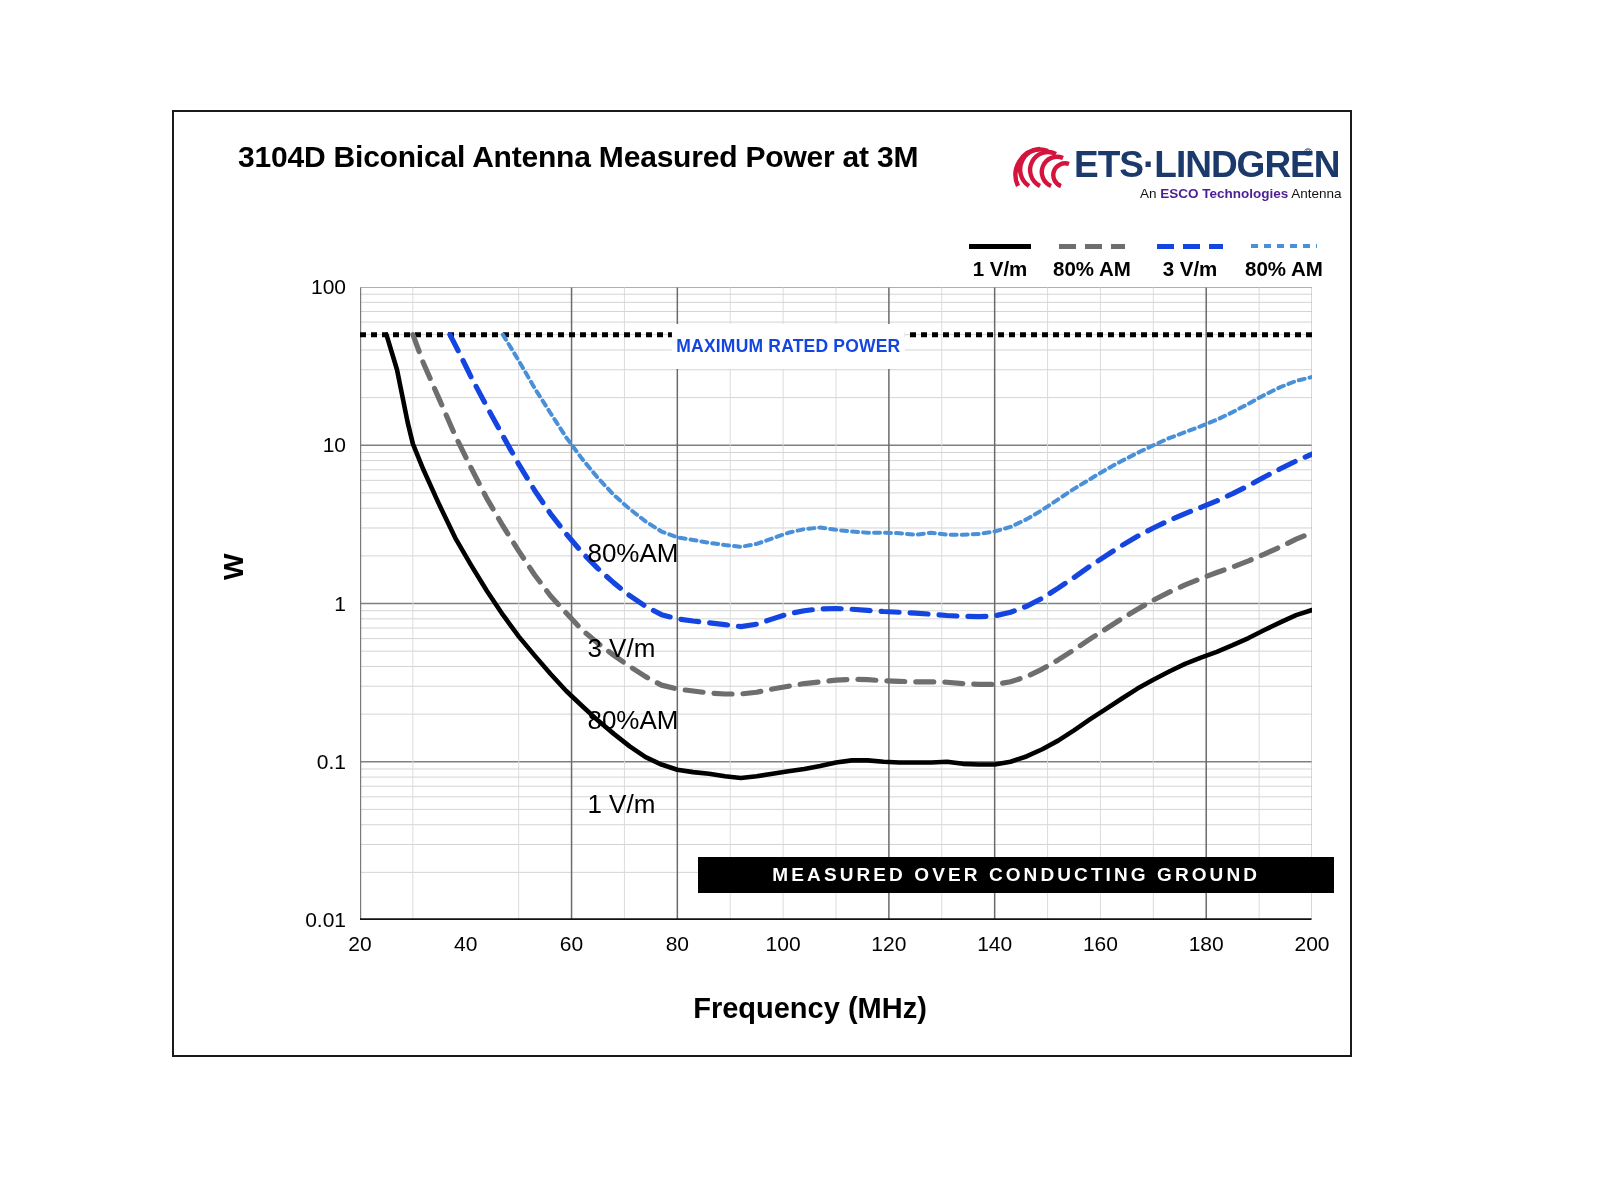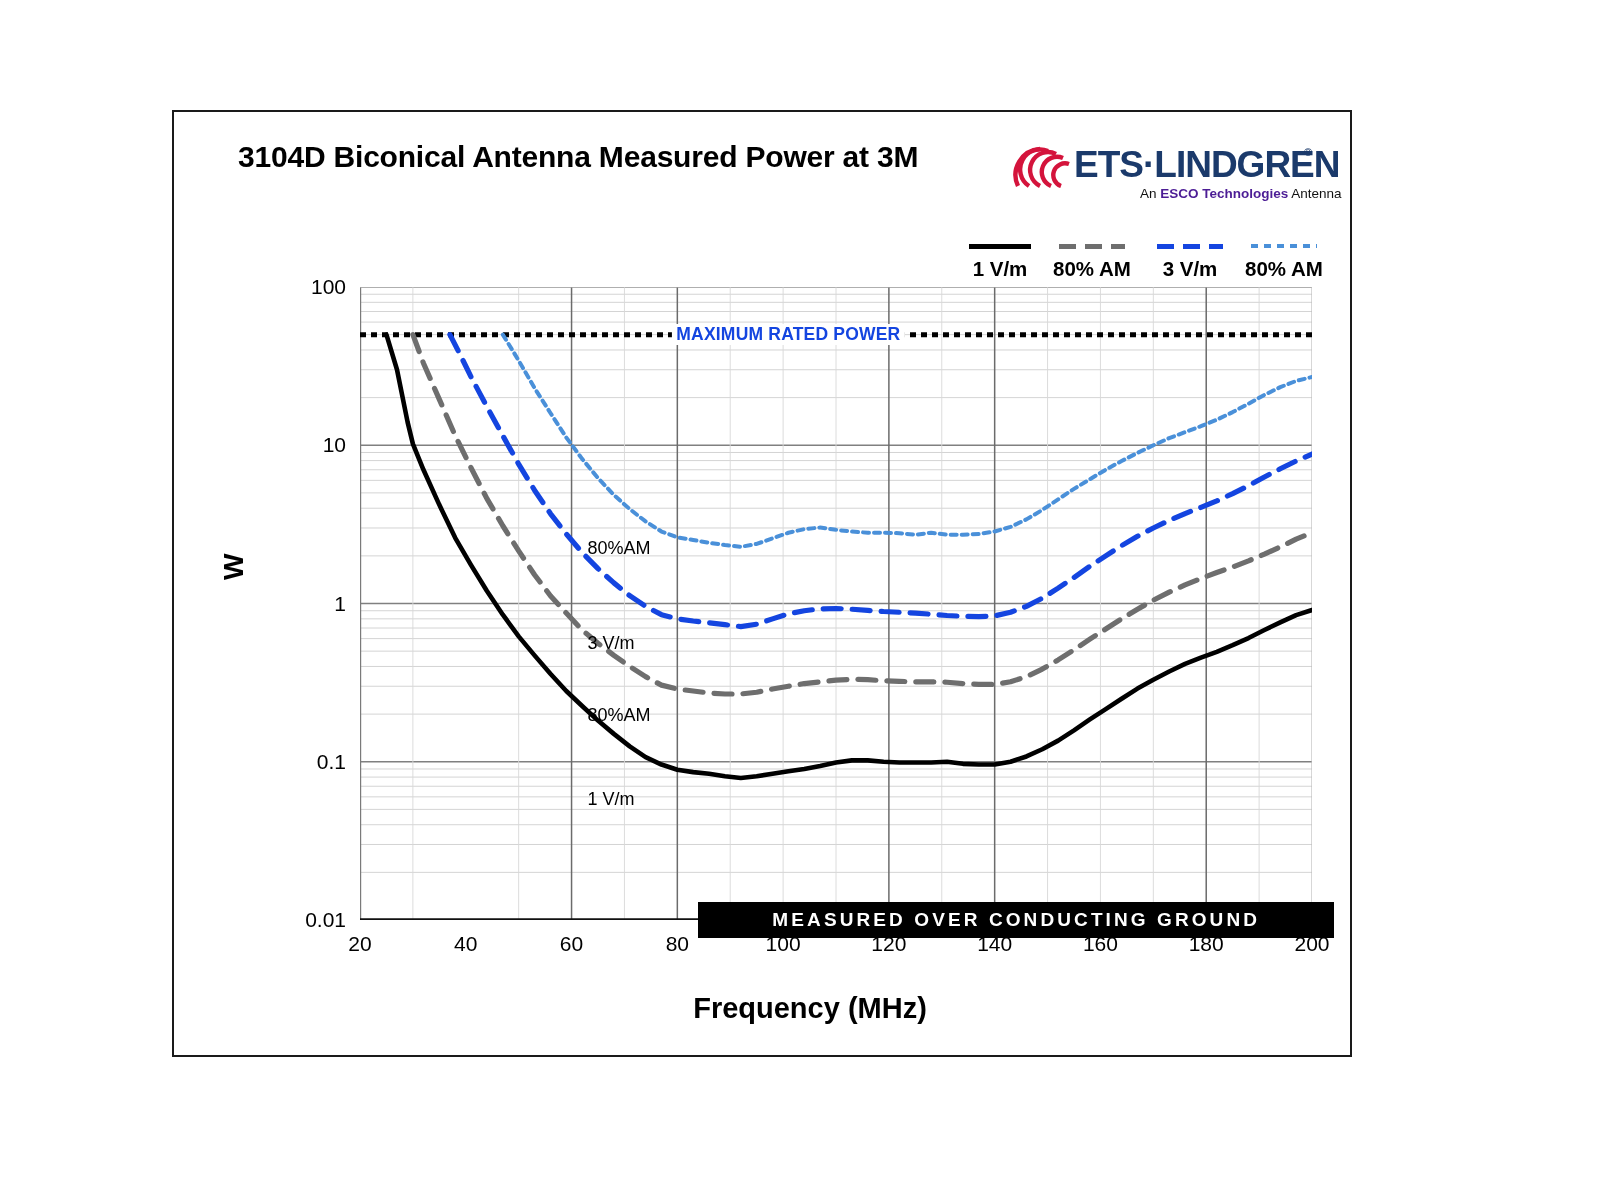--- a/index.html
+++ b/index.html
@@ -155,31 +155,31 @@
     font-size: 19px;
     font-weight: bold;
     letter-spacing: 3.1px;
     display: flex;
     align-items: center;
     justify-content: center;
     white-space: nowrap;
   }
   .curve-annot {
     position: absolute;
-    font-size: 18px;
+    font-size: 26px;
     color: #000;
     white-space: nowrap;
   }
   .mrp-label {
     position: absolute;
     font-size: 17.5px;
     font-weight: bold;
     color: #1445e0;
     background: #ffffff;
-    padding: 0 4px;
+    padding: 12px 4px;
     white-space: nowrap;
     letter-spacing: 0.2px;
   }
 </style>
 </head>
 <body>
 
 <div id="root">
   <div id="figure-frame">
 
@@ -290,15 +290,15 @@
           <path d="M 26.44 47.64 L 37.02 82.75 L 47.60 135.13 L 52.89 156.89 L 63.47 182.76 L 79.33 217.87 L 95.20 250.83 L 111.07 278.04 L 126.93 303.97 L 142.80 327.67 L 158.67 349.35 L 174.53 368.39 L 190.40 386.72 L 206.27 403.99 L 222.13 419.02 L 238.00 433.59 L 253.87 446.88 L 269.73 459.41 L 285.60 470.10 L 301.47 477.56 L 317.33 482.76 L 333.20 485.12 L 349.07 486.73 L 364.93 489.23 L 380.80 490.95 L 396.67 489.23 L 412.53 486.73 L 428.40 484.32 L 444.27 481.99 L 460.13 479.00 L 476.00 475.44 L 491.87 473.39 L 507.73 473.39 L 523.60 474.75 L 539.47 475.44 L 555.33 475.44 L 571.20 475.44 L 587.07 474.75 L 602.93 476.84 L 618.80 477.56 L 634.67 477.56 L 650.53 474.75 L 666.40 469.46 L 682.27 462.22 L 698.13 453.62 L 714.00 443.31 L 729.87 432.47 L 745.73 422.14 L 761.60 411.78 L 777.47 401.58 L 793.33 392.70 L 809.20 384.46 L 825.07 376.94 L 840.93 370.62 L 856.80 364.83 L 872.67 358.22 L 888.53 351.04 L 904.40 343.01 L 920.27 335.36 L 936.13 328.07 L 952.00 322.98" fill="none" stroke="#000000" stroke-linecap="round" stroke-linejoin="round" stroke-width="4.6"></path>
           <path d="M 52.89 47.64 L 63.47 76.20 L 79.33 112.35 L 95.20 148.64 L 111.07 180.83 L 126.93 211.62 L 142.80 238.74 L 158.67 263.89 L 174.53 287.72 L 190.40 308.71 L 206.27 326.07 L 222.13 343.01 L 238.00 356.35 L 253.87 368.39 L 269.73 379.47 L 285.60 389.64 L 301.47 398.11 L 317.33 402.05 L 333.20 403.99 L 349.07 405.98 L 364.93 407.00 L 380.80 407.00 L 396.67 405.23 L 412.53 402.05 L 428.40 399.25 L 444.27 396.55 L 460.13 394.81 L 476.00 393.11 L 491.87 392.28 L 507.73 392.70 L 523.60 393.74 L 539.47 394.38 L 555.33 394.81 L 571.20 394.81 L 587.07 395.24 L 602.93 396.55 L 618.80 397.44 L 634.67 397.44 L 650.53 394.81 L 666.40 389.64 L 682.27 382.10 L 698.13 372.92 L 714.00 362.78 L 729.87 352.18 L 745.73 342.00 L 761.60 331.84 L 777.47 322.23 L 793.33 313.15 L 809.20 305.12 L 825.07 297.94 L 840.93 291.44 L 856.80 285.50 L 872.67 280.03 L 888.53 273.85 L 904.40 267.16 L 920.27 259.86 L 936.13 252.17 L 952.00 245.74" fill="none" stroke="#6e6e6e" stroke-linecap="round" stroke-linejoin="round" stroke-width="5.2" stroke-dasharray="18 11"></path>
           <path d="M 89.91 47.64 L 100.49 68.33 L 111.07 89.99 L 126.93 119.79 L 142.80 148.64 L 158.67 177.11 L 174.53 203.19 L 190.40 226.58 L 206.27 246.98 L 222.13 265.51 L 238.00 281.67 L 253.87 295.87 L 269.73 308.71 L 285.60 319.31 L 301.47 327.67 L 317.33 331.84 L 333.20 334.02 L 349.07 335.81 L 364.93 337.66 L 380.80 339.56 L 396.67 337.19 L 412.53 331.84 L 428.40 326.87 L 444.27 323.74 L 460.13 321.86 L 476.00 321.49 L 491.87 322.23 L 507.73 323.36 L 523.60 324.51 L 539.47 325.29 L 555.33 326.07 L 571.20 327.27 L 587.07 328.48 L 602.93 329.31 L 618.80 329.72 L 634.67 328.89 L 650.53 325.29 L 666.40 319.31 L 682.27 311.21 L 698.13 301.16 L 714.00 290.49 L 729.87 279.23 L 745.73 268.86 L 761.60 258.66 L 777.47 249.26 L 793.33 241.00 L 809.20 233.41 L 825.07 226.58 L 840.93 220.37 L 856.80 213.90 L 872.67 206.58 L 888.53 198.72 L 904.40 190.00 L 920.27 181.79 L 936.13 174.02 L 952.00 167.04" fill="none" stroke="#1445e0" stroke-linecap="round" stroke-linejoin="round" stroke-width="5.2" stroke-dasharray="18 11"></path>
           <path d="M 142.80 47.64 L 153.38 64.71 L 163.96 82.75 L 174.53 101.01 L 190.40 125.95 L 206.27 150.46 L 222.13 171.89 L 238.00 191.10 L 253.87 207.98 L 269.73 222.09 L 285.60 234.45 L 301.47 244.52 L 317.33 250.30 L 333.20 252.98 L 349.07 255.76 L 364.93 258.07 L 380.80 259.86 L 396.67 256.91 L 412.53 251.36 L 428.40 245.74 L 444.27 242.15 L 460.13 240.54 L 476.00 242.85 L 491.87 244.52 L 507.73 245.74 L 523.60 245.74 L 539.47 246.23 L 555.33 247.73 L 571.20 245.74 L 587.07 247.73 L 602.93 247.73 L 618.80 246.98 L 634.67 244.52 L 650.53 239.86 L 666.40 232.39 L 682.27 222.96 L 698.13 212.37 L 714.00 201.88 L 729.87 192.22 L 745.73 182.76 L 761.60 174.02 L 777.47 165.87 L 793.33 158.25 L 809.20 151.08 L 825.07 145.15 L 840.93 139.17 L 856.80 132.71 L 872.67 125.09 L 888.53 116.72 L 904.40 107.92 L 920.27 100.12 L 936.13 93.92 L 952.00 89.99" fill="none" stroke="#4a90d9" stroke-linecap="round" stroke-linejoin="round" stroke-width="4" stroke-dasharray="6 5"></path>
         </svg>
     <div class="ytick-label" style="top: 633px; right: auto; left: -134px; position: absolute; width: 120px;">0.01</div><div class="ytick-label" style="top: 474.75px; right: auto; left: -134px; position: absolute; width: 120px;">0.1</div><div class="ytick-label" style="top: 316.5px; right: auto; left: -134px; position: absolute; width: 120px;">1</div><div class="ytick-label" style="top: 158.25px; right: auto; left: -134px; position: absolute; width: 120px;">10</div><div class="ytick-label" style="top: 0px; right: auto; left: -134px; position: absolute; width: 120px;">100</div><div class="xtick-label" style="left: 0px; top: 645px;">20</div><div class="xtick-label" style="left: 105.778px; top: 645px;">40</div><div class="xtick-label" style="left: 211.556px; top: 645px;">60</div><div class="xtick-label" style="left: 317.333px; top: 645px;">80</div><div class="xtick-label" style="left: 423.111px; top: 645px;">100</div><div class="xtick-label" style="left: 528.889px; top: 645px;">120</div><div class="xtick-label" style="left: 634.667px; top: 645px;">140</div><div class="xtick-label" style="left: 740.444px; top: 645px;">160</div><div class="xtick-label" style="left: 846.222px; top: 645px;">180</div><div class="xtick-label" style="left: 952px; top: 645px;">200</div><div class="curve-annot" style="left: 227.422px; top: 250.862px;">80%AM</div><div class="curve-annot" style="left: 227.422px; top: 346.138px;">3 V/m</div><div class="curve-annot" style="left: 227.422px; top: 418.289px;">80%AM</div><div class="curve-annot" style="left: 227.422px; top: 501.692px;">1 V/m</div><div class="mrp-label" style="left: 428.4px; top: 36.638px; transform: translateX(-50%);">MAXIMUM RATED POWER</div></div>
 
     <div id="axis-y-title">W</div>
     <div id="axis-x-title">Frequency (MHz)</div>
 
-    <div id="ground-banner" style="left: 524.489px; width: 635.511px; top: 790px; height: 36px;">MEASURED OVER CONDUCTING GROUND</div>
+    <div id="ground-banner" style="left: 524.489px; width: 635.511px; top: 745px; height: 36px;">MEASURED OVER CONDUCTING GROUND</div>
   </div>
 </div>
 
 </body></html>

